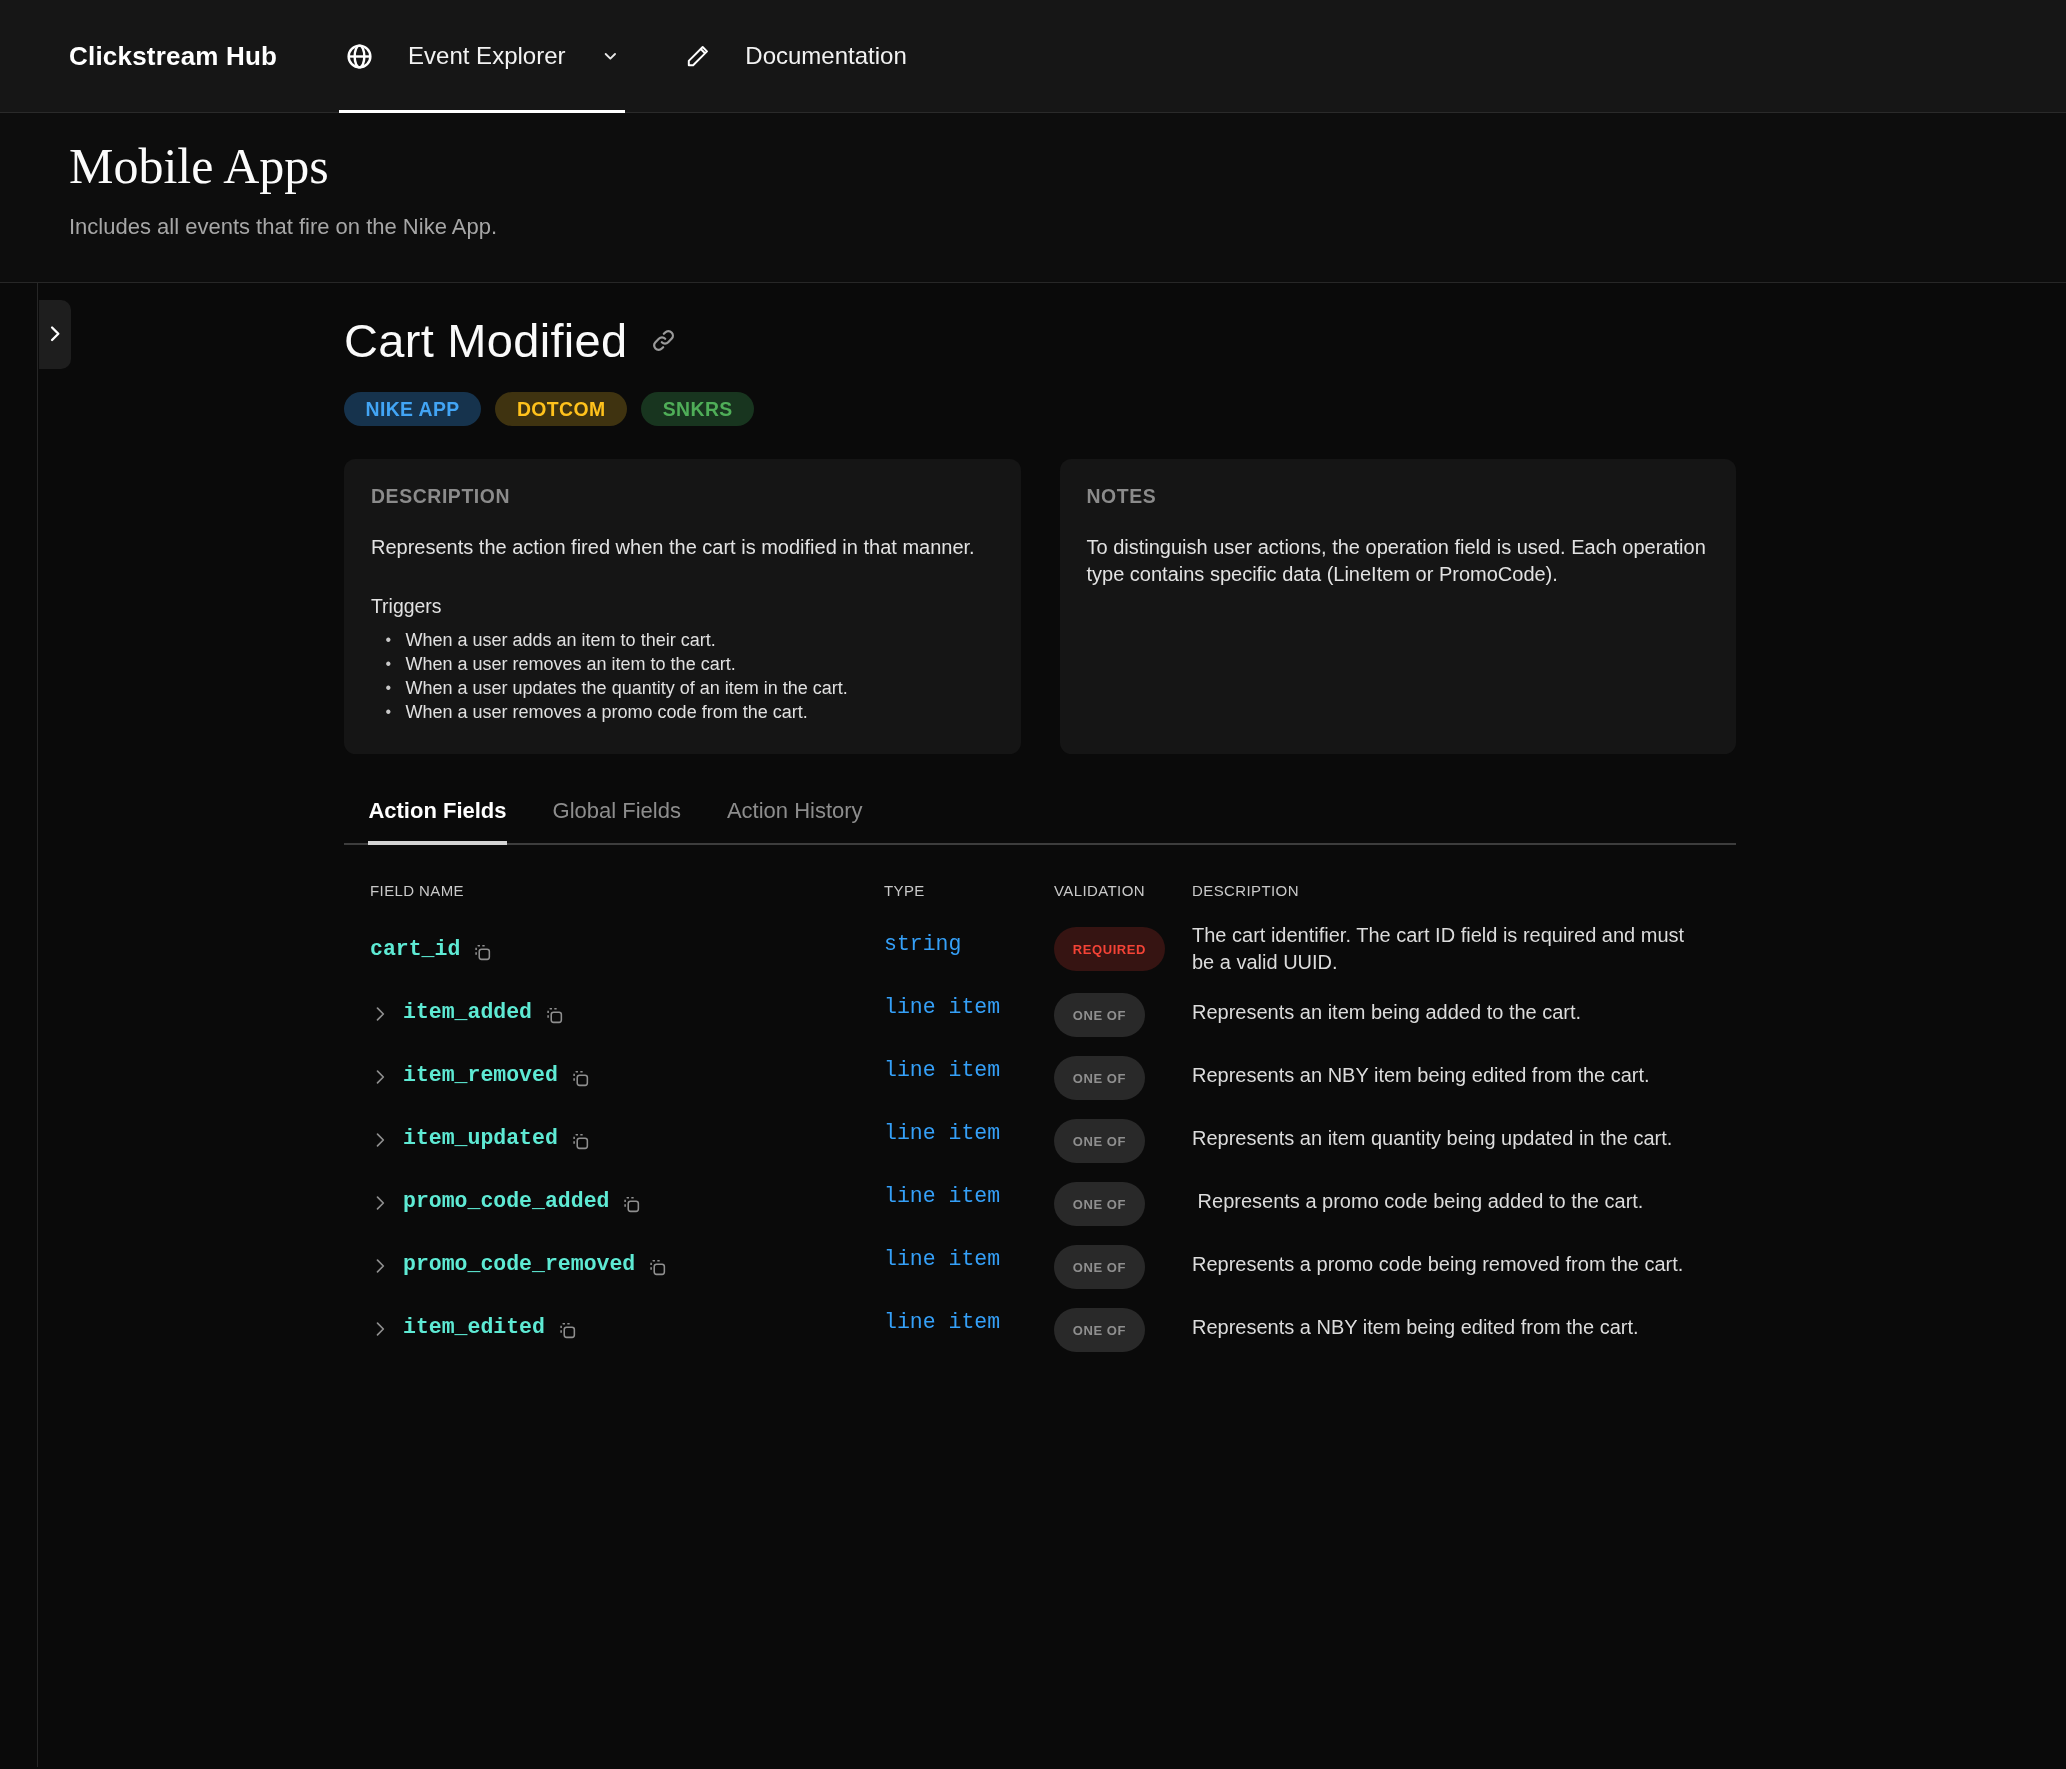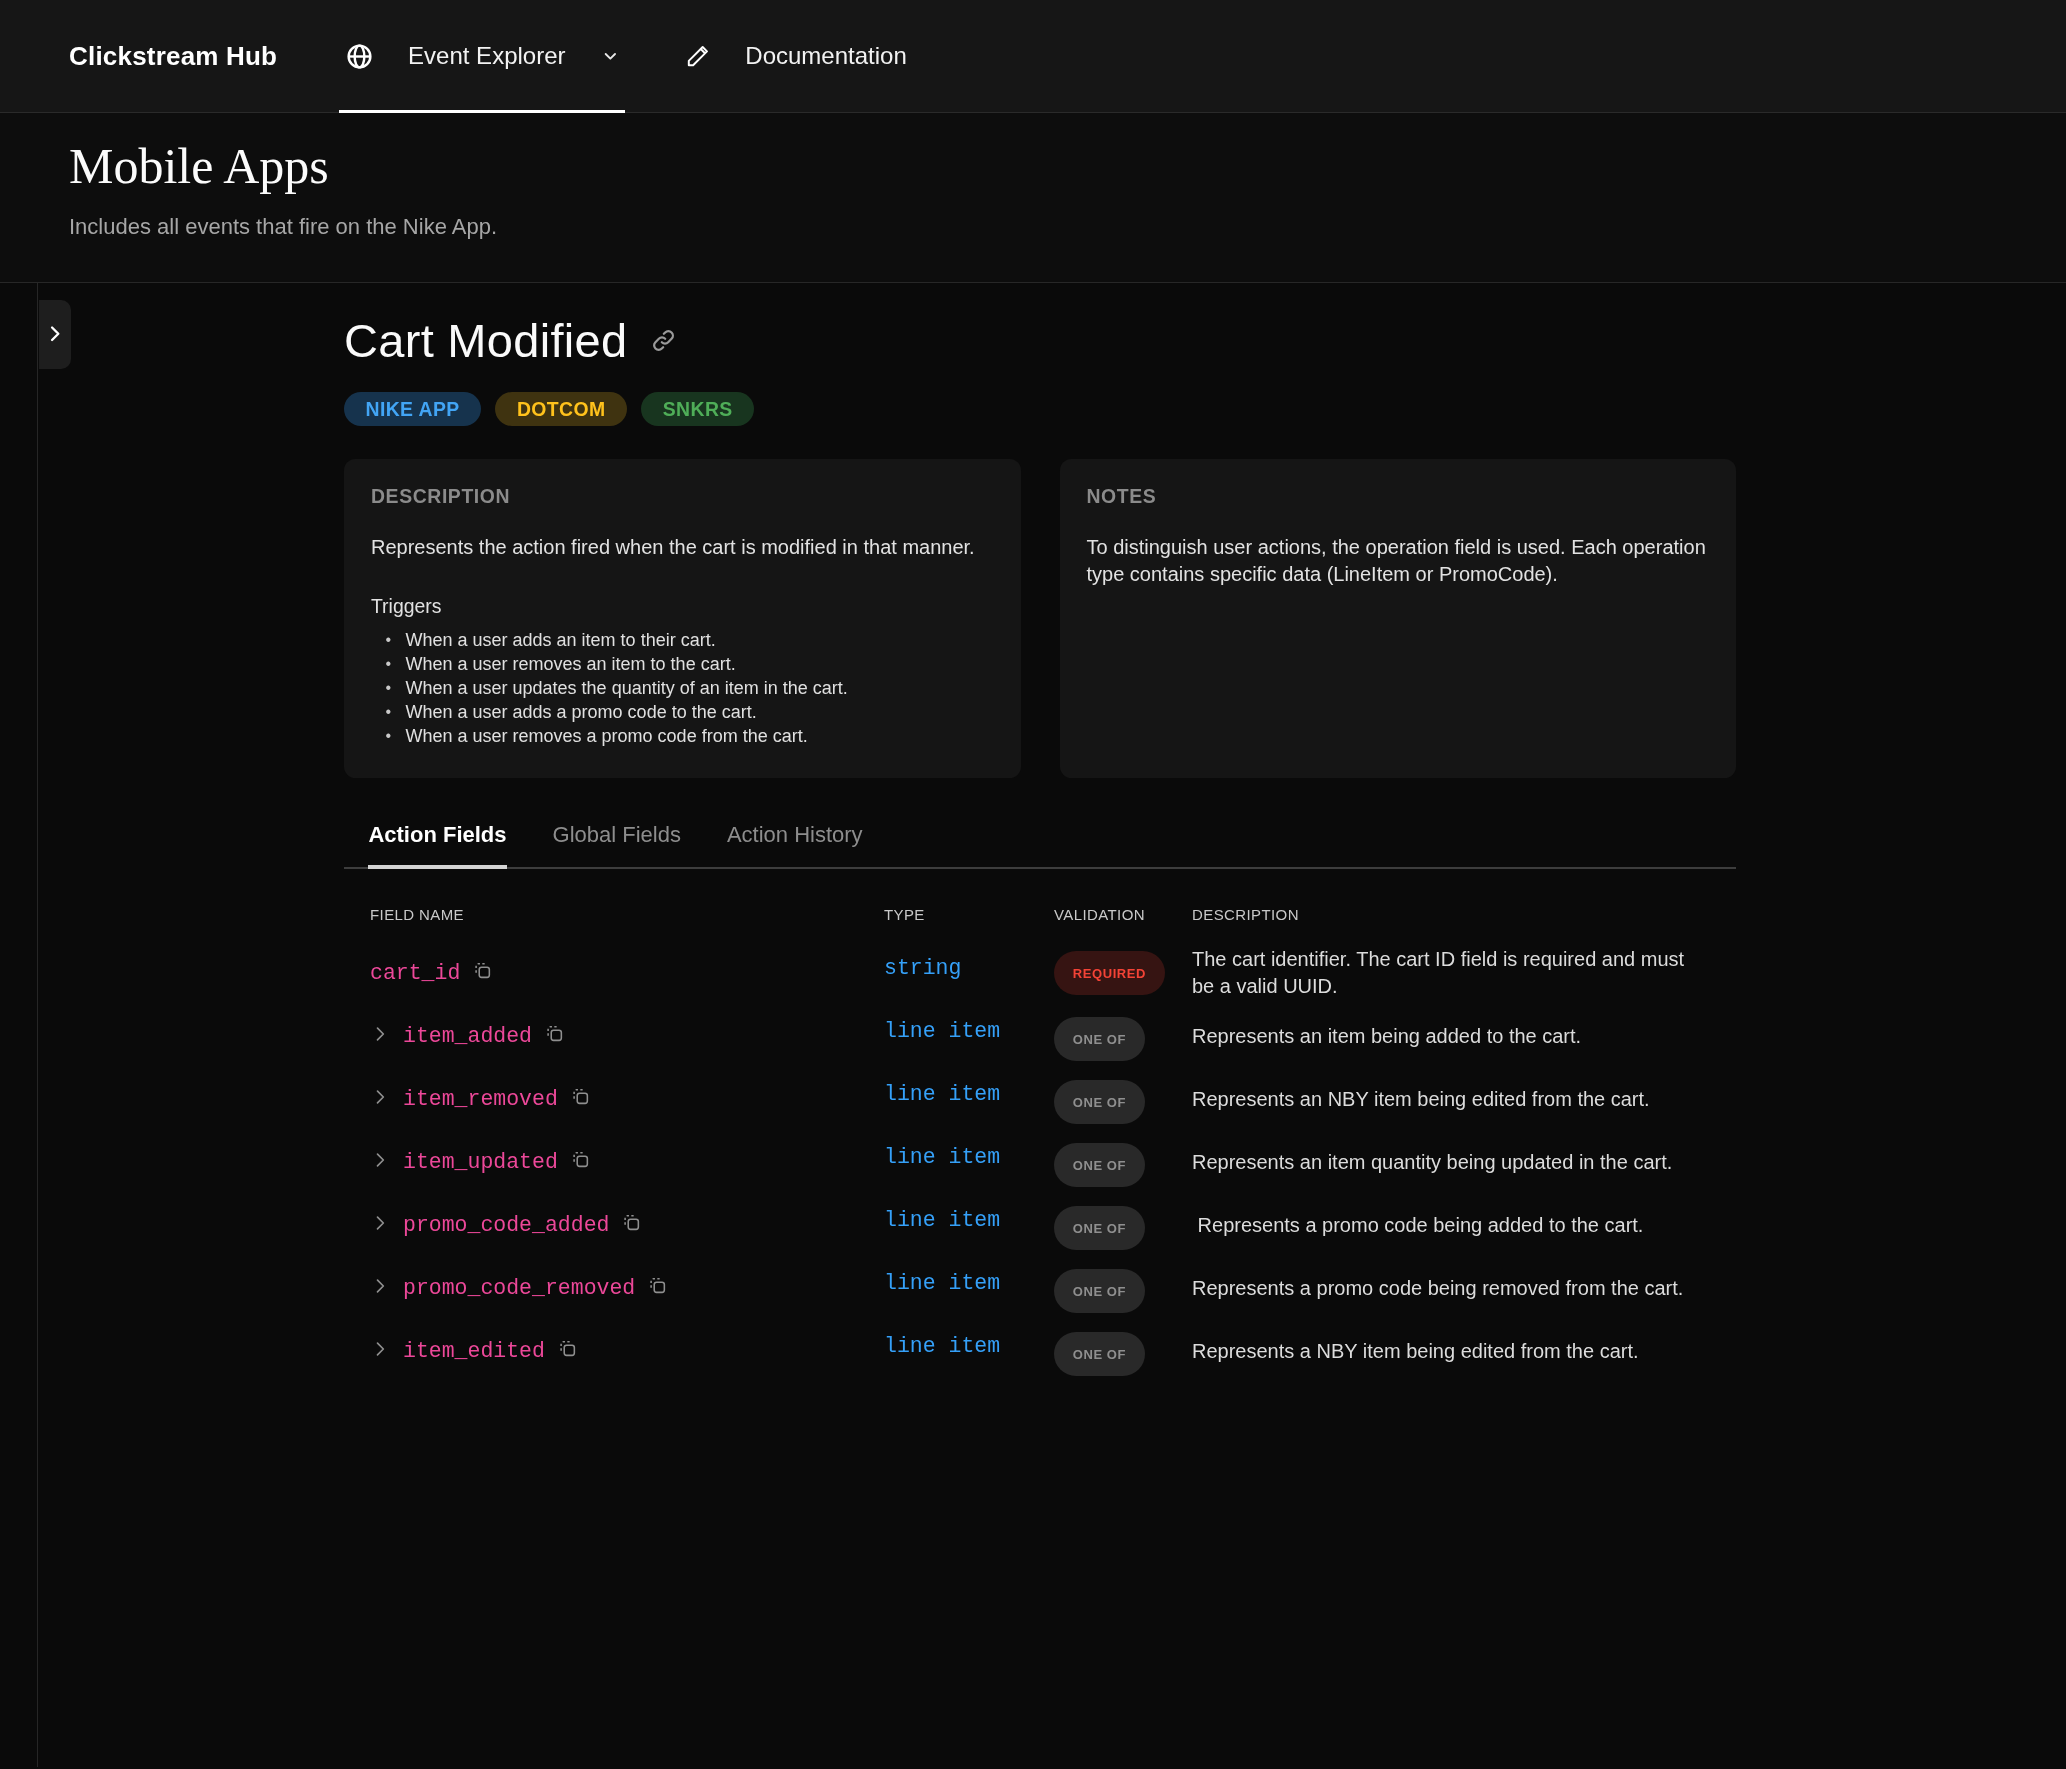--- a/index.html
+++ b/index.html
@@ -81,22 +81,22 @@
   .tab.active::after { content:""; position:absolute; left:0; right:0; bottom:-2.2px; height:4.3px; background:#d4d4d4; }
 
   
   .ftable { padding:0 26px; }
   .trow { display:grid; grid-template-columns:514px 170px 138px 1fr; align-items:center; }
   .thead { margin-top:37px; }
   .thead .th { font-size:15px; color:#c9c9c9; letter-spacing:0.4px; }
   .tbody { margin-top:18.7px; }
   .tbody .trow { min-height:63px; }
   .fname {
-    display:flex; align-items:flex-start; gap:13px;
-    font-family:"Liberation Mono", monospace; font-size:21.5px; color:#ec4899;
+    display:flex; align-items:flex-end; gap:13px;
+    font-family:"Liberation Mono", monospace; font-size:21.5px; color:#5eead4;font-weight:bold;
   }
   .row-chevron { color:#8f8f8f; cursor:pointer; flex:0 0 auto; }
   .ftype {
     font-family:"Liberation Mono", monospace; font-size:21.5px; color:#35a0f8;
     position:relative; top:-5px; cursor:pointer;
   }
   .pill {
     display:inline-flex; align-items:center; justify-content:center;
     height:44px; padding:0 18.7px; border-radius:717px;
     font-size:13px; font-weight:700; letter-spacing:0.6px;
@@ -180,21 +180,20 @@
         <p class="panel-body">Represents the action fired when the cart is modified in that manner.</p>
         <div class="triggers-label">Triggers</div>
         <ul class="triggers">
 
             <li>When a user adds an item to their cart.</li>
 
             <li>When a user removes an item to the cart.</li>
 
             <li>When a user updates the quantity of an item in the cart.</li>
 
-            <li>When a user adds a promo code to the cart.</li>
 
             <li>When a user removes a promo code from the cart.</li>
 
         </ul>
       </div>
       <div class="panel">
         <div class="panel-heading">NOTES</div>
         <p class="panel-body">To distinguish user actions, the operation field is used. Each operation type contains specific data (LineItem or PromoCode).</p>
       </div>
     </div>

